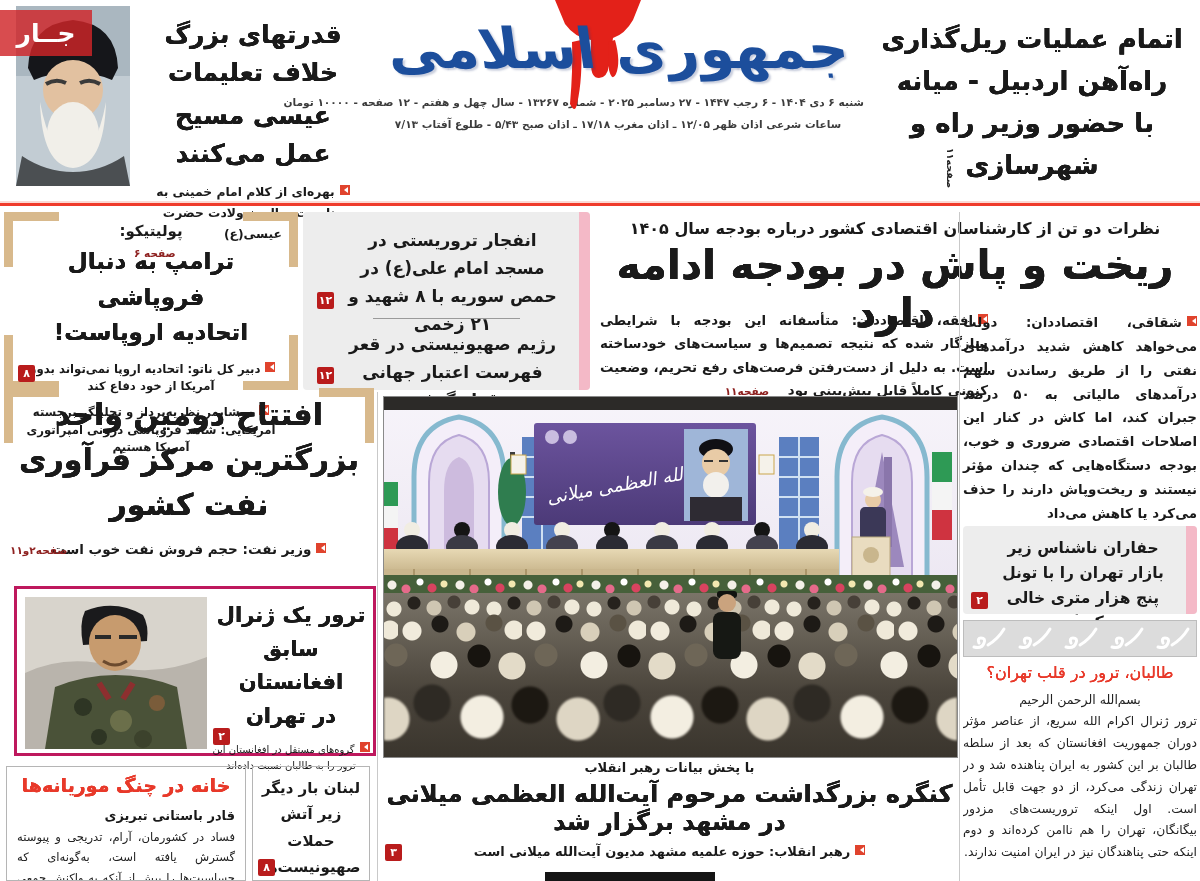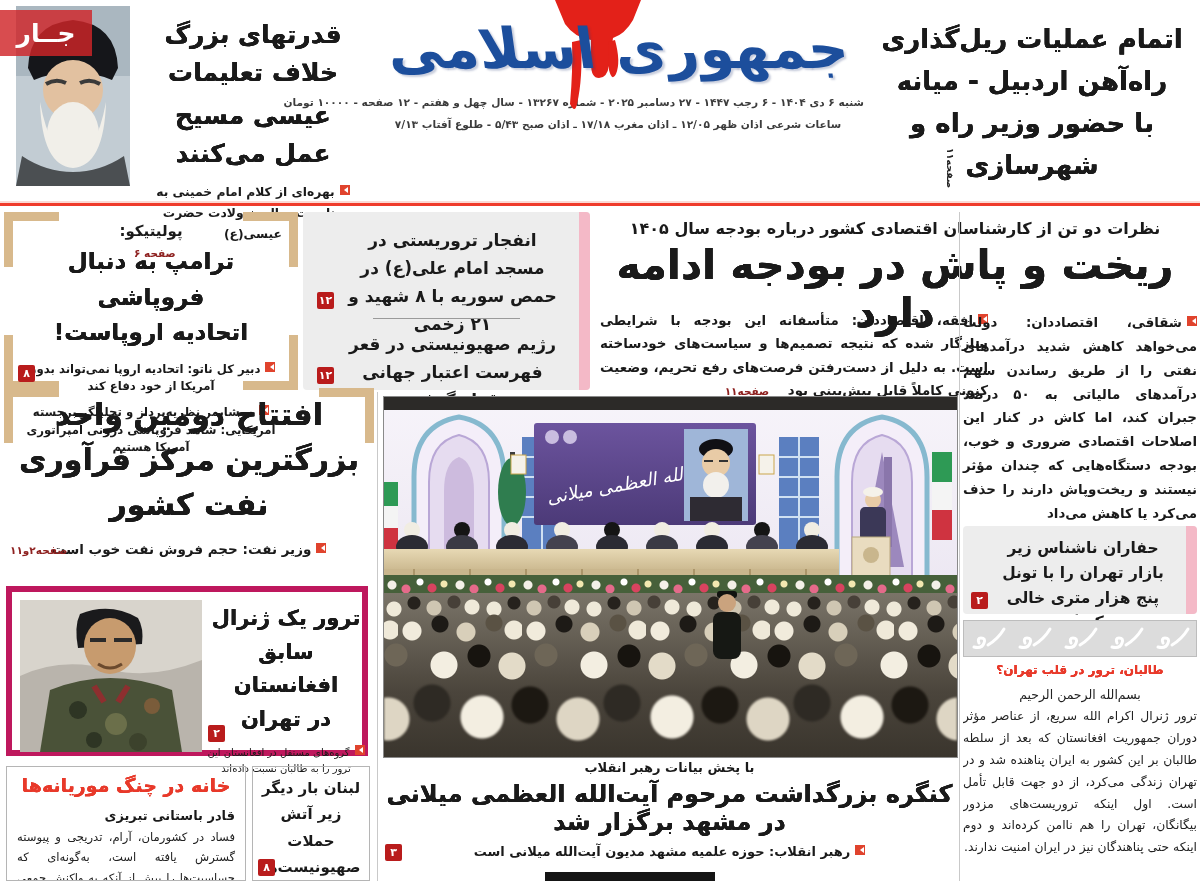--- a/index.html
+++ b/index.html
@@ -314,21 +314,21 @@
       <div>افتتاح دومین واحد</div>
       <div>بزرگترین مرکز فرآوری</div>
       <div>نفت کشور</div>
     </div>
     <div style="font-size:13.5px;font-weight:bold;margin-top:14px;">
       <span class="mk"></span><span>وزیر نفت: حجم فروش نفت خوب است</span>
     </div>
     <div class="pgref abs" style="left:2px;top:152px;">صفحه۲و۱۱</div>
   </div>
 
-  <div class="abs" style="left:6px;top:586px;width:362px;height:170px;border:6px solid #be185d;background:#fff;box-sizing:border-box;">
+  <div class="abs" style="left:14px;top:586px;width:362px;height:170px;border:3px solid #be185d;background:#fff;box-sizing:border-box;">
     <svg class="abs" style="left:8px;top:8px;" width="182" height="152" viewBox="0 0 182 152">
       <rect width="182" height="152" fill="#b9b4ac"></rect>
       <path d="M0,0 h182 v60 q-50,20 -90,10 q-50,-14 -92,6 Z" fill="#d8d4cc"></path>
       <path d="M60,14 q30,-12 58,4 q6,10 4,26 l-64,4 q-4,-22 2,-34" fill="#1a1a1c"></path>
       <ellipse cx="90" cy="46" rx="26" ry="28" fill="#c79b6e"></ellipse>
       <path d="M70,40 h16 M94,40 h18" stroke="#2a2a2a" stroke-width="4"></path>
       <path d="M78,64 q12,8 24,0" stroke="#6b4a2e" stroke-width="3" fill="none"></path>
       <path d="M30,90 Q90,66 152,90 L162,152 L20,152 Z" fill="#4a5238"></path>
       <circle cx="58" cy="110" r="9" fill="#2e3524"></circle>
         <circle cx="96" cy="124" r="11" fill="#6b6f4a"></circle>
@@ -373,21 +373,21 @@
         <path d="M10,26 q8,2 10,-4 q2,-5 -3,-5 q-4,0 -2,5 M24,24 q10,-6 16,-16"></path>
         <path d="M56,26 q8,2 10,-4 q2,-5 -3,-5 q-4,0 -2,5 M70,24 q10,-6 16,-16"></path>
         <path d="M102,26 q8,2 10,-4 q2,-5 -3,-5 q-4,0 -2,5 M116,24 q10,-6 16,-16"></path>
         <path d="M148,26 q8,2 10,-4 q2,-5 -3,-5 q-4,0 -2,5 M162,24 q10,-6 16,-16"></path>
         <path d="M194,26 q8,2 10,-4 q2,-5 -3,-5 q-4,0 -2,5 M208,24 q10,-6 16,-16"></path>
       </g>
     </svg>
   </div>
 
   <div class="abs" style="left:963px;top:663px;width:234px;height:218px;overflow:hidden;">
-    <div class="ctr redhl heavy" style="font-size:12px;font-weight:bold;">طالبان، ترور در قلب تهران؟</div>
+    <div class="ctr redhl heavy" style="font-size:16px;font-weight:normal;">طالبان، ترور در قلب تهران؟</div>
     <div class="ctr" style="font-size:12.5px;margin-top:10px;color:#222;">بسم‌الله الرحمن الرحیم</div>
     <div class="just" style="font-size:12.3px;line-height:1.78;margin-top:4px;color:#222;">ترور ژنرال اکرام الله سریع، از عناصر مؤثر دوران جمهوریت افغانستان که بعد از سلطه طالبان بر این کشور به ایران پناهنده شد و در تهران زندگی می‌کرد، از دو جهت قابل تأمل است. اول اینکه تروریست‌های مزدور بیگانگان، تهران را هم ناامن کرده‌اند و دوم اینکه حتی پناهندگان نیز در ایران امنیت ندارند.</div>
 
   </div>
 
   <div class="vline" style="left:377px;top:392px;height:489px;"></div>
   <div class="vline" style="left:959px;top:212px;height:669px;"></div>
 
 </div>
 

